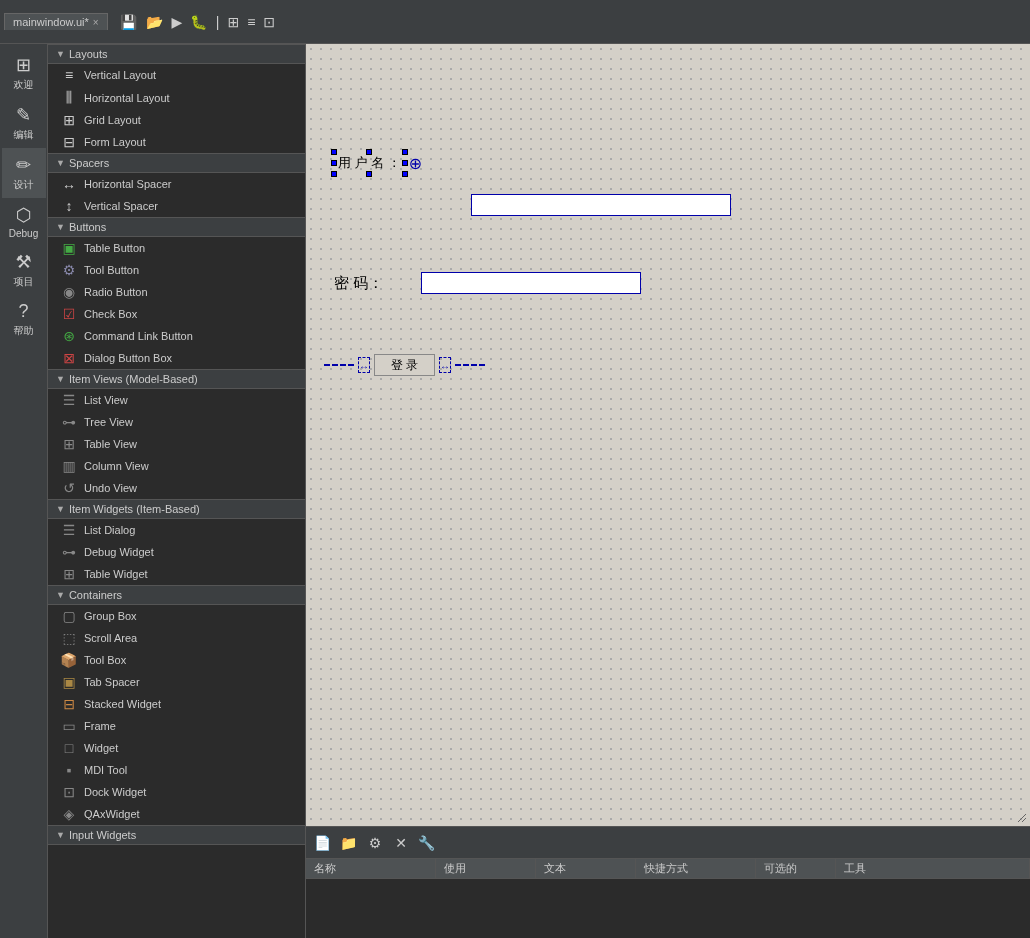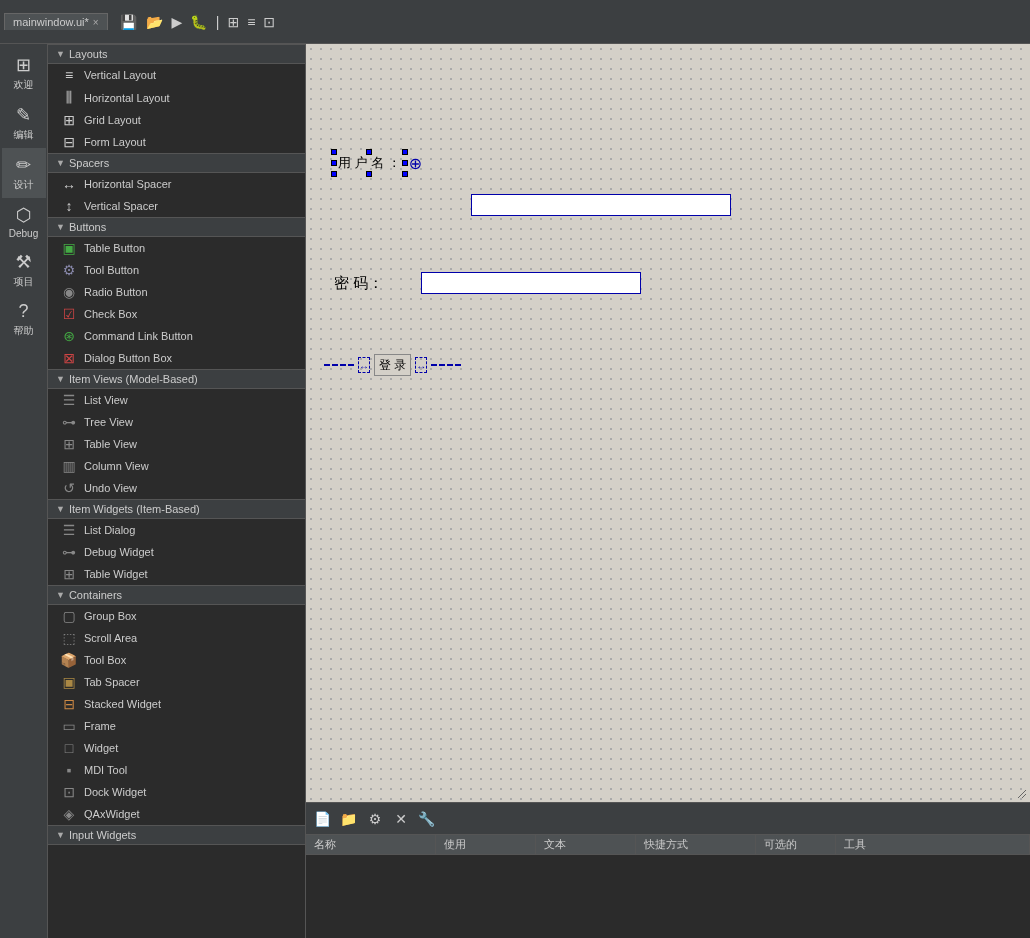--- a/index.html
+++ b/index.html
@@ -204,21 +204,21 @@
       display: flex;
       align-items: center;
       justify-content: center;
       color: #ccc;
       font-size: 14px;
       cursor: pointer;
     }
 
     
     .bottom-panel {
-      height: 104px;
+      height: 80px;
       background: #3c3f41;
       border-top: 1px solid #555;
       display: flex;
       flex-direction: column;
       flex-shrink: 0;
     }
     .bottom-table-header {
       display: flex;
       background: #4e5254;
       border-bottom: 1px solid #555;
@@ -228,24 +228,24 @@
     .bth-col {
       padding: 2px 8px;
       border-right: 1px solid #555;
       flex: 1;
     }
 
     .login-btn {
       background: #d4d0c8;
       border: 1px solid #888;
       height: 22px;
-      padding: 0 4px;
+      padding: 0 16px;
       font-size: 12px;
       cursor: pointer;
-      font-family: Liberation Sans, sans-serif;
+      font-family: Liberation Serif, serif;
     }
     .spring-line {
       display: inline-block;
       width: 30px;
       border-top: 2px dashed #0000aa;
       vertical-align: middle;
     }
 
     
     .move-cursor { cursor: move; }

